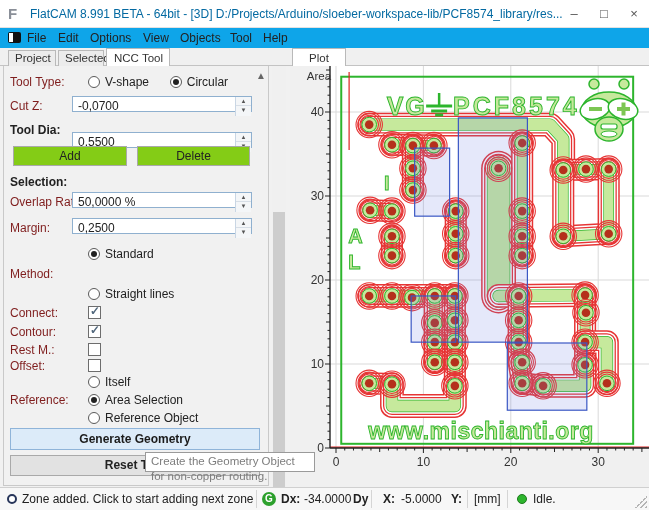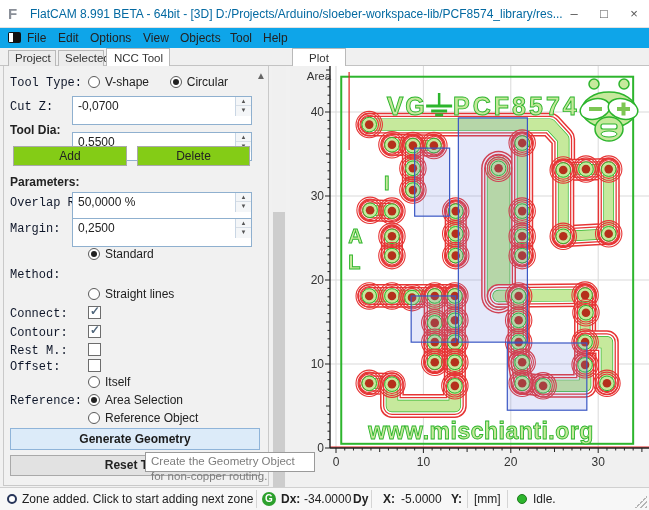--- a/index.html
+++ b/index.html
@@ -25,23 +25,23 @@
   .tab.active{top:0;height:18px;background:#fff;line-height:18px;z-index:3;}
   #tab-project{left:8px;width:48px;}
   #tab-selected{left:58px;width:46px;}
   #tab-ncc{left:106px;width:64px;text-align:right;}
   #tab-plotarea{left:292px;width:54px;}
 
   
   #panel{position:absolute;left:0;top:66px;width:290px;height:421px;background:#f1f1f1;}
   #panel .frame{position:absolute;left:3px;top:0px;width:266px;height:420px;border:1px solid #c9c9c9;border-top:none;}
   .row{position:absolute;height:20px;line-height:20px;white-space:nowrap;}
-  .lbl{color:#0f172a;font-family:Liberation Mono, monospace;}
+  .lbl{color:#7f1d1d;}
   .bold{font-weight:bold;}
-  .spin{position:absolute;left:72px;width:180px;height:29px;background:#fff;border:1px solid #8fb0cf;line-height:19px;padding-left:5px;color:#222;}
+  .spin{position:absolute;left:72px;width:180px;height:16px;background:#fff;border:1px solid #8fb0cf;line-height:19px;padding-left:5px;color:#222;}
   .spin .btns{position:absolute;right:0;top:0;width:16px;height:19px;border-left:1px solid #c9d6e4;background:#f4f6f8;}
   .spin .btns span{display:block;height:9px;font-size:6px;line-height:9px;text-align:center;color:#555;}
   .spin .btns span:first-child{border-bottom:1px solid #d7dee6;}
   .pbtn{position:absolute;height:20px;background:#84cc16;border:1px solid #a9a9a9;text-align:center;line-height:18px;color:#222;}
   .radio{display:inline-block;width:12px;height:12px;border:1px solid #5a5a5a;border-radius:50%;background:#fff;vertical-align:-2px;margin-right:5px;position:relative;}
   .radio.on::after{content:'';position:absolute;left:2px;top:2px;width:6px;height:6px;border-radius:50%;background:#222;}
   .cb{display:inline-block;width:13px;height:13px;border:1px solid #6d6d6d;background:#fff;vertical-align:-2px;position:relative;}
   .cb.on::after{content:'\2713';position:absolute;left:1px;top:-3px;font-size:12px;font-weight:bold;color:#51677c;}
   #gen-btn{position:absolute;left:10px;top:362px;width:250px;height:22px;background:#dcebf9;border:1px solid #8fb4d9;font-weight:bold;text-align:center;line-height:20px;color:#1b1b1b;}
   #reset-btn{position:absolute;left:10px;top:389px;width:250px;height:21px;background:#e2e2e2;border:1px solid #a9a9a9;font-weight:bold;text-align:center;line-height:19px;color:#222;overflow:hidden;}
@@ -123,21 +123,21 @@
       <span>0,5500</span>
       <span class="btns">
           <span>▲</span>
           <span>▼</span>
         </span>
     </div>
 
     <div class="pbtn" style="left:13px;top:80px;width:114px">Add</div>
     <div class="pbtn" style="left:137px;top:80px;width:113px">Delete</div>
 
-    <div class="row bold" style="left:10px;top:106px"><span>Parameters:</span></div>
+    <div class="row bold" style="left:10px;top:106px"><span>Selection:</span></div>
 
     <div class="row" style="left:10px;top:126px"><span class="lbl">Overlap Rate:</span></div>
     <div class="spin" style="top:126px">
       <span>50,0000 %</span>
       <span class="btns">
           <span>▲</span>
           <span>▼</span>
         </span>
     </div>
 

